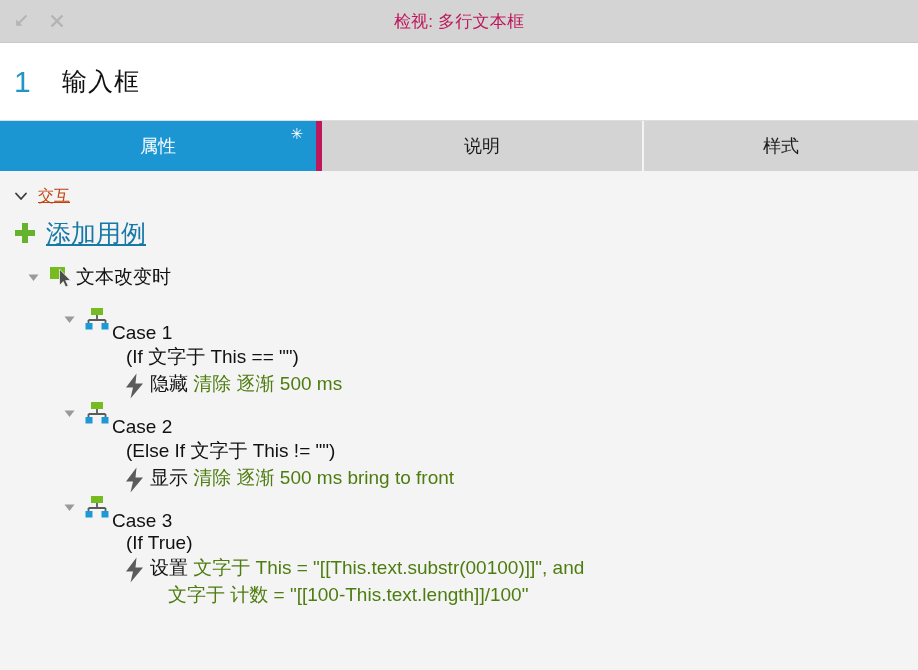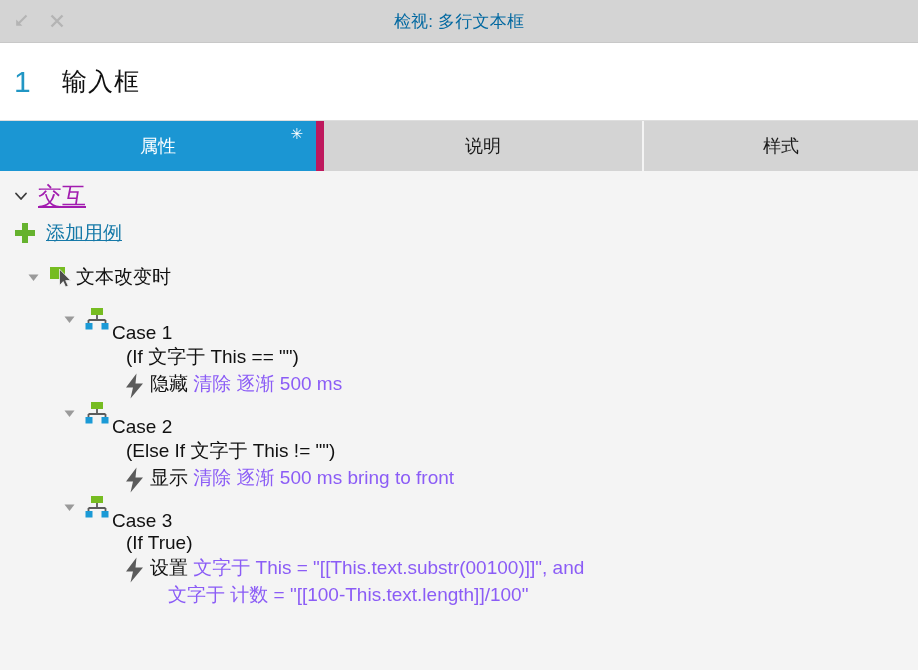--- a/index.html
+++ b/index.html
@@ -37,21 +37,21 @@
     align-items: center;
     justify-content: center;
     cursor: pointer;
   }
   .tb-btn svg { display: block; }
   .titlebar-title {
     position: absolute;
     left: 0; right: 0;
     text-align: center;
     font-size: 17px;
-    color: #0369a1;
+    color: #be185d;
     letter-spacing: .2px;
     pointer-events: none;
   }
 
   
   .widget-header {
     height: 78px;
     background: #ffffff;
     display: flex;
     align-items: center;
@@ -86,21 +86,21 @@
     color: #1a1a1a;
     background: #d4d4d4;
     cursor: pointer;
     box-sizing: border-box;
   }
   .tab.tab-active {
     background: #1b96d3;
     color: #ffffff;
   }
   .tab-1 { width: 316px; }
-  .tab-2 { width: 326px; border-left: 8px solid #be185d; }
+  .tab-2 { width: 326px; border-left: 6px solid #be185d; }
   .tab-3 { width: 276px; border-left: 2px solid #f4f4f4; }
   .tab-star {
     position: absolute;
     top: 5px;
     right: 13px;
     font-size: 15px;
     color: #ffffff;
     line-height: 1;
   }
 
@@ -119,22 +119,22 @@
     padding-left: 10px;
     cursor: pointer;
   }
   .section-caret {
     width: 22px;
     display: flex;
     align-items: center;
     justify-content: center;
   }
   .section-title {
-    font-size: 24px;
-    color: #a21caf;
+    font-size: 16px;
+    color: #c2410c;
     margin-left: 6px;
     text-decoration: underline;
   }
 
   .add-case-row {
     display: flex;
     align-items: center;
     height: 40px;
     padding-left: 14px;
   }
@@ -147,21 +147,21 @@
   .plus-icon::before,
   .plus-icon::after {
     content: "";
     position: absolute;
     background: #65b22e;
   }
   .plus-icon::before { left: 8px; top: 1px; width: 6px; height: 20px; }
   .plus-icon::after  { top: 8px; left: 1px; height: 6px; width: 20px; }
   .add-case-link {
     margin-left: 10px;
-    font-size: 19px;
+    font-size: 25px;
     color: #1679a8;
     text-decoration: underline;
     cursor: pointer;
   }
 
   
   .tree { margin-top: 10px; }
 
   .tree-row {
     display: flex;
@@ -194,21 +194,21 @@
 
   .event-row { padding-left: 20px; height: 42px; text-align: right; }
   .case-row  { padding-left: 56px; }
   .action-row{ padding-left: 120px; }
 
   .case-title { font-size: 19px; color: #111; margin-top: 17px; }
   .case-cond  { font-size: 19px; color: #111; padding-left: 14px; }
 
   .action-text { font-size: 19px; line-height: 27px; }
   .act-black { color: #111111; }
-  .act-green { color: #8b5cf6; }
+  .act-green { color: #4d7c0f; }
   .action-line2 { padding-left: 18px; }
 
   
   .icon-event  { width: 24px; height: 24px; }
   .icon-case   { width: 24px; height: 22px; }
   .icon-bolt   { width: 22px; height: 26px; }
 
   .row-block { display: flex; flex-direction: column; }
 </style>
 </head>

